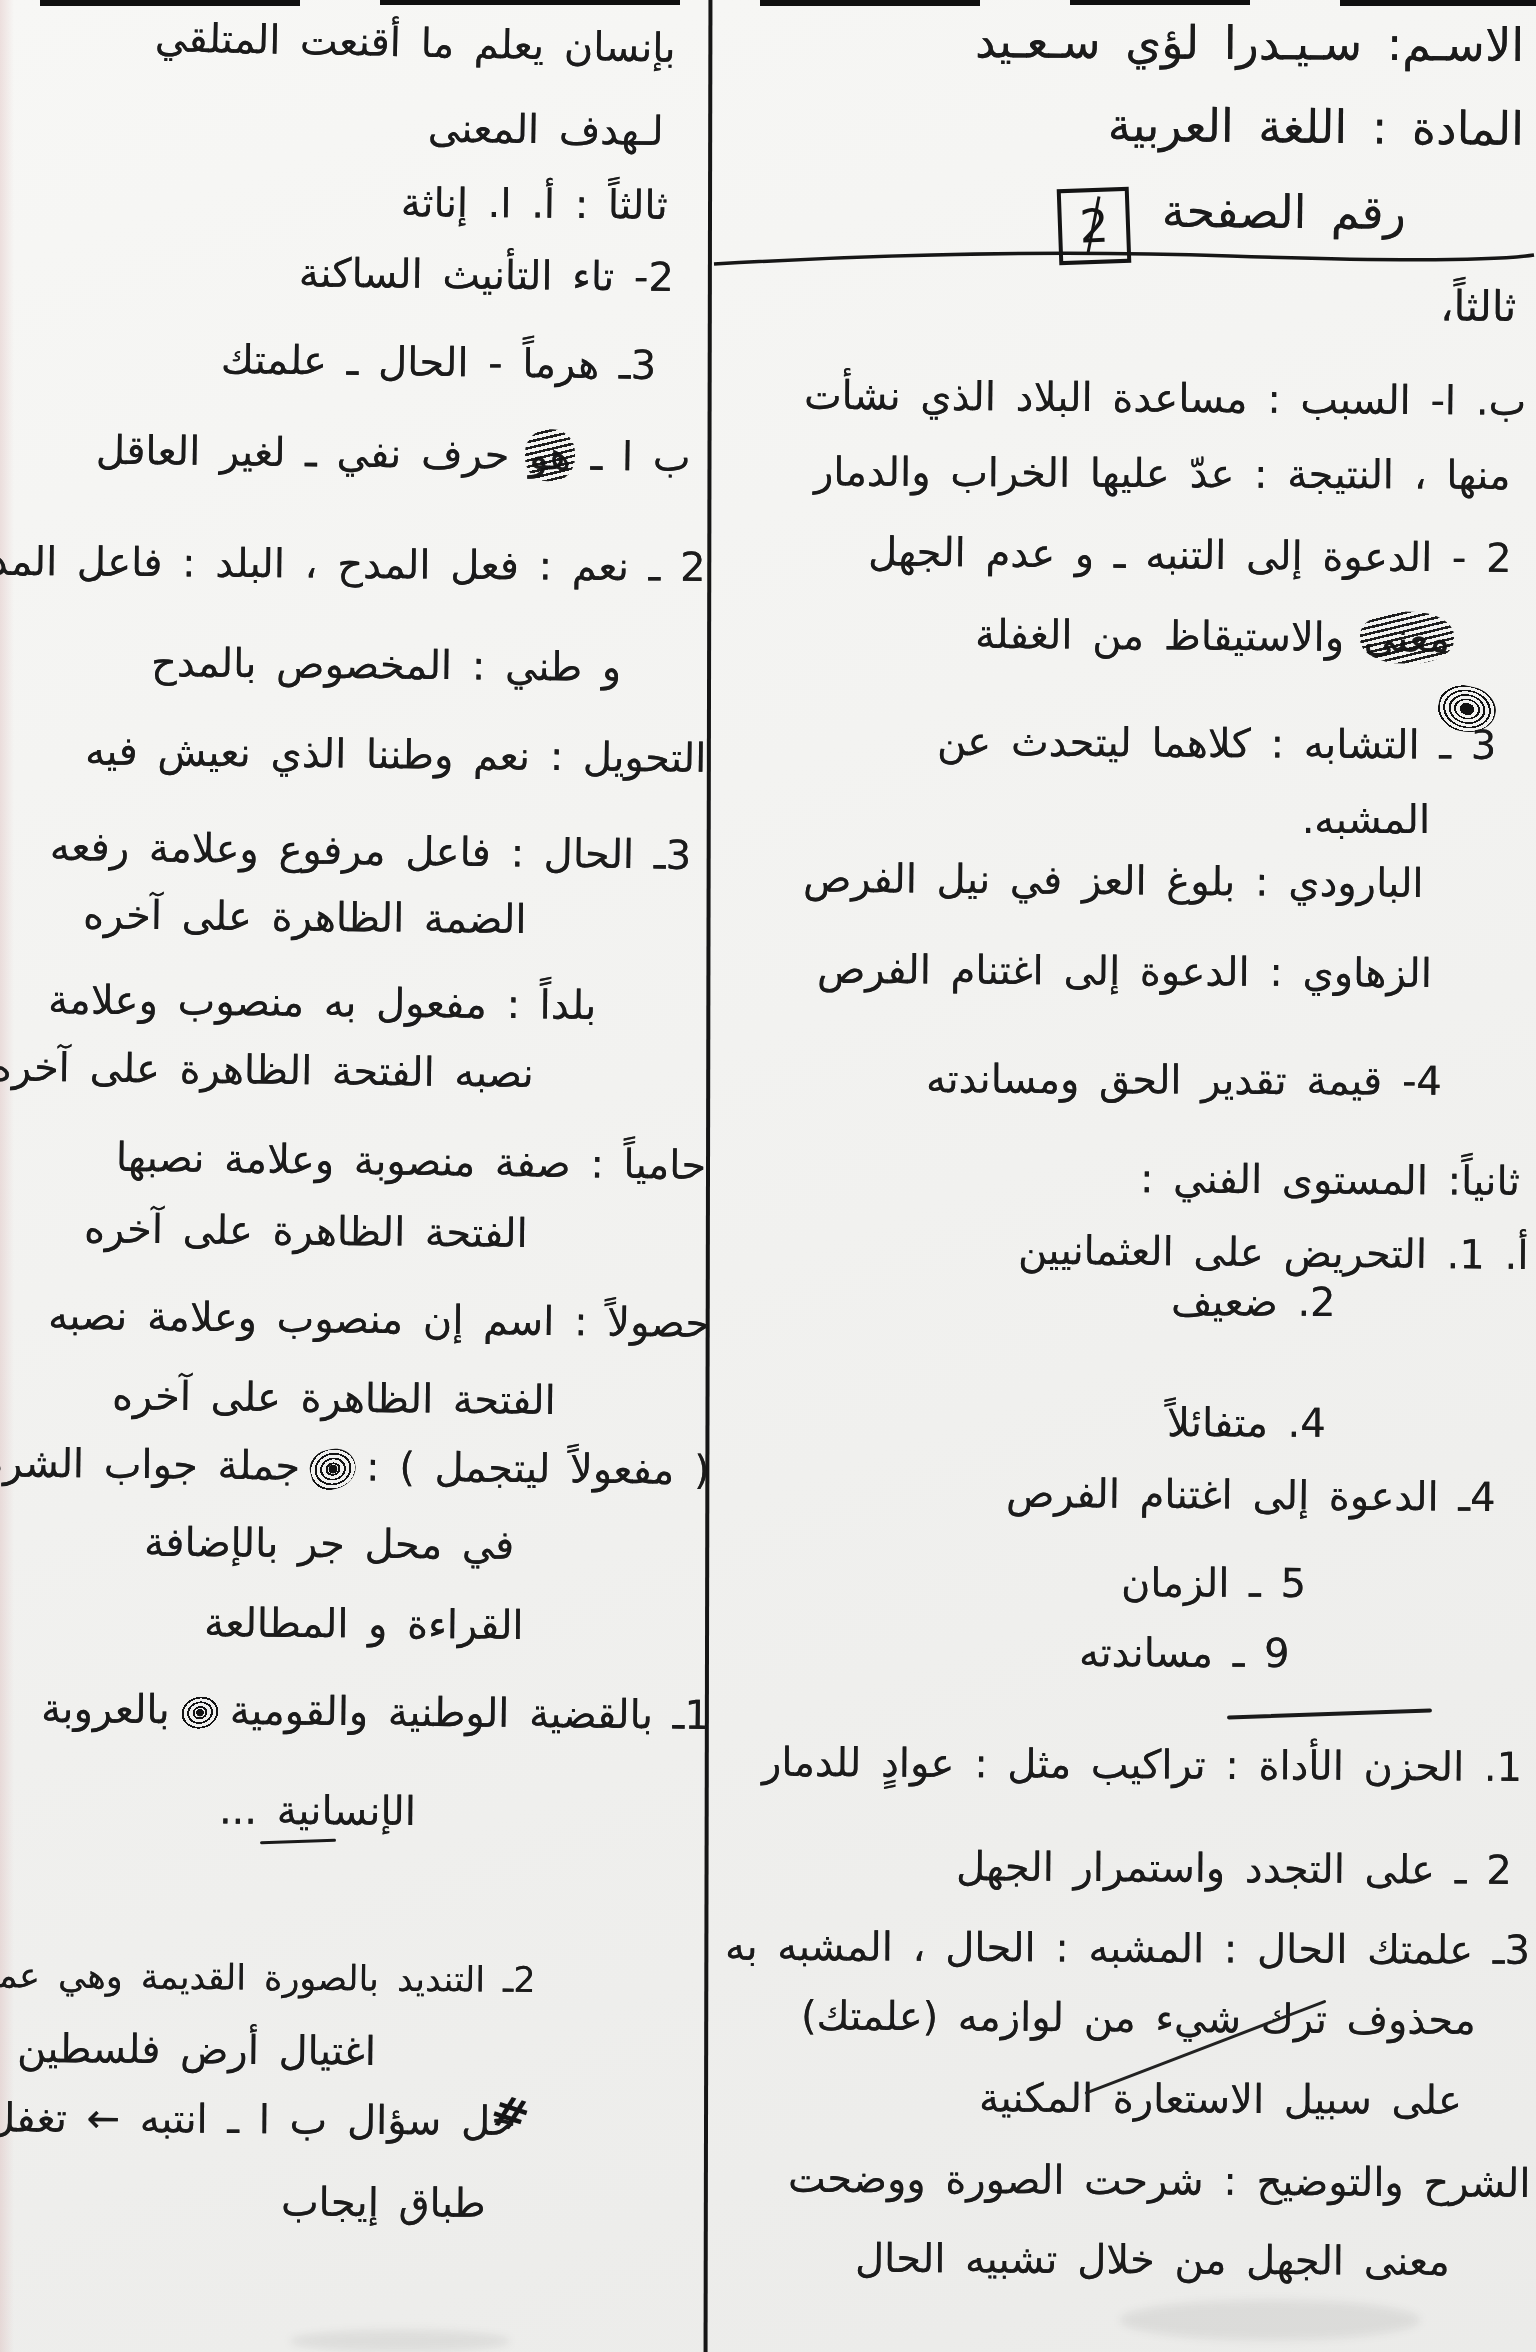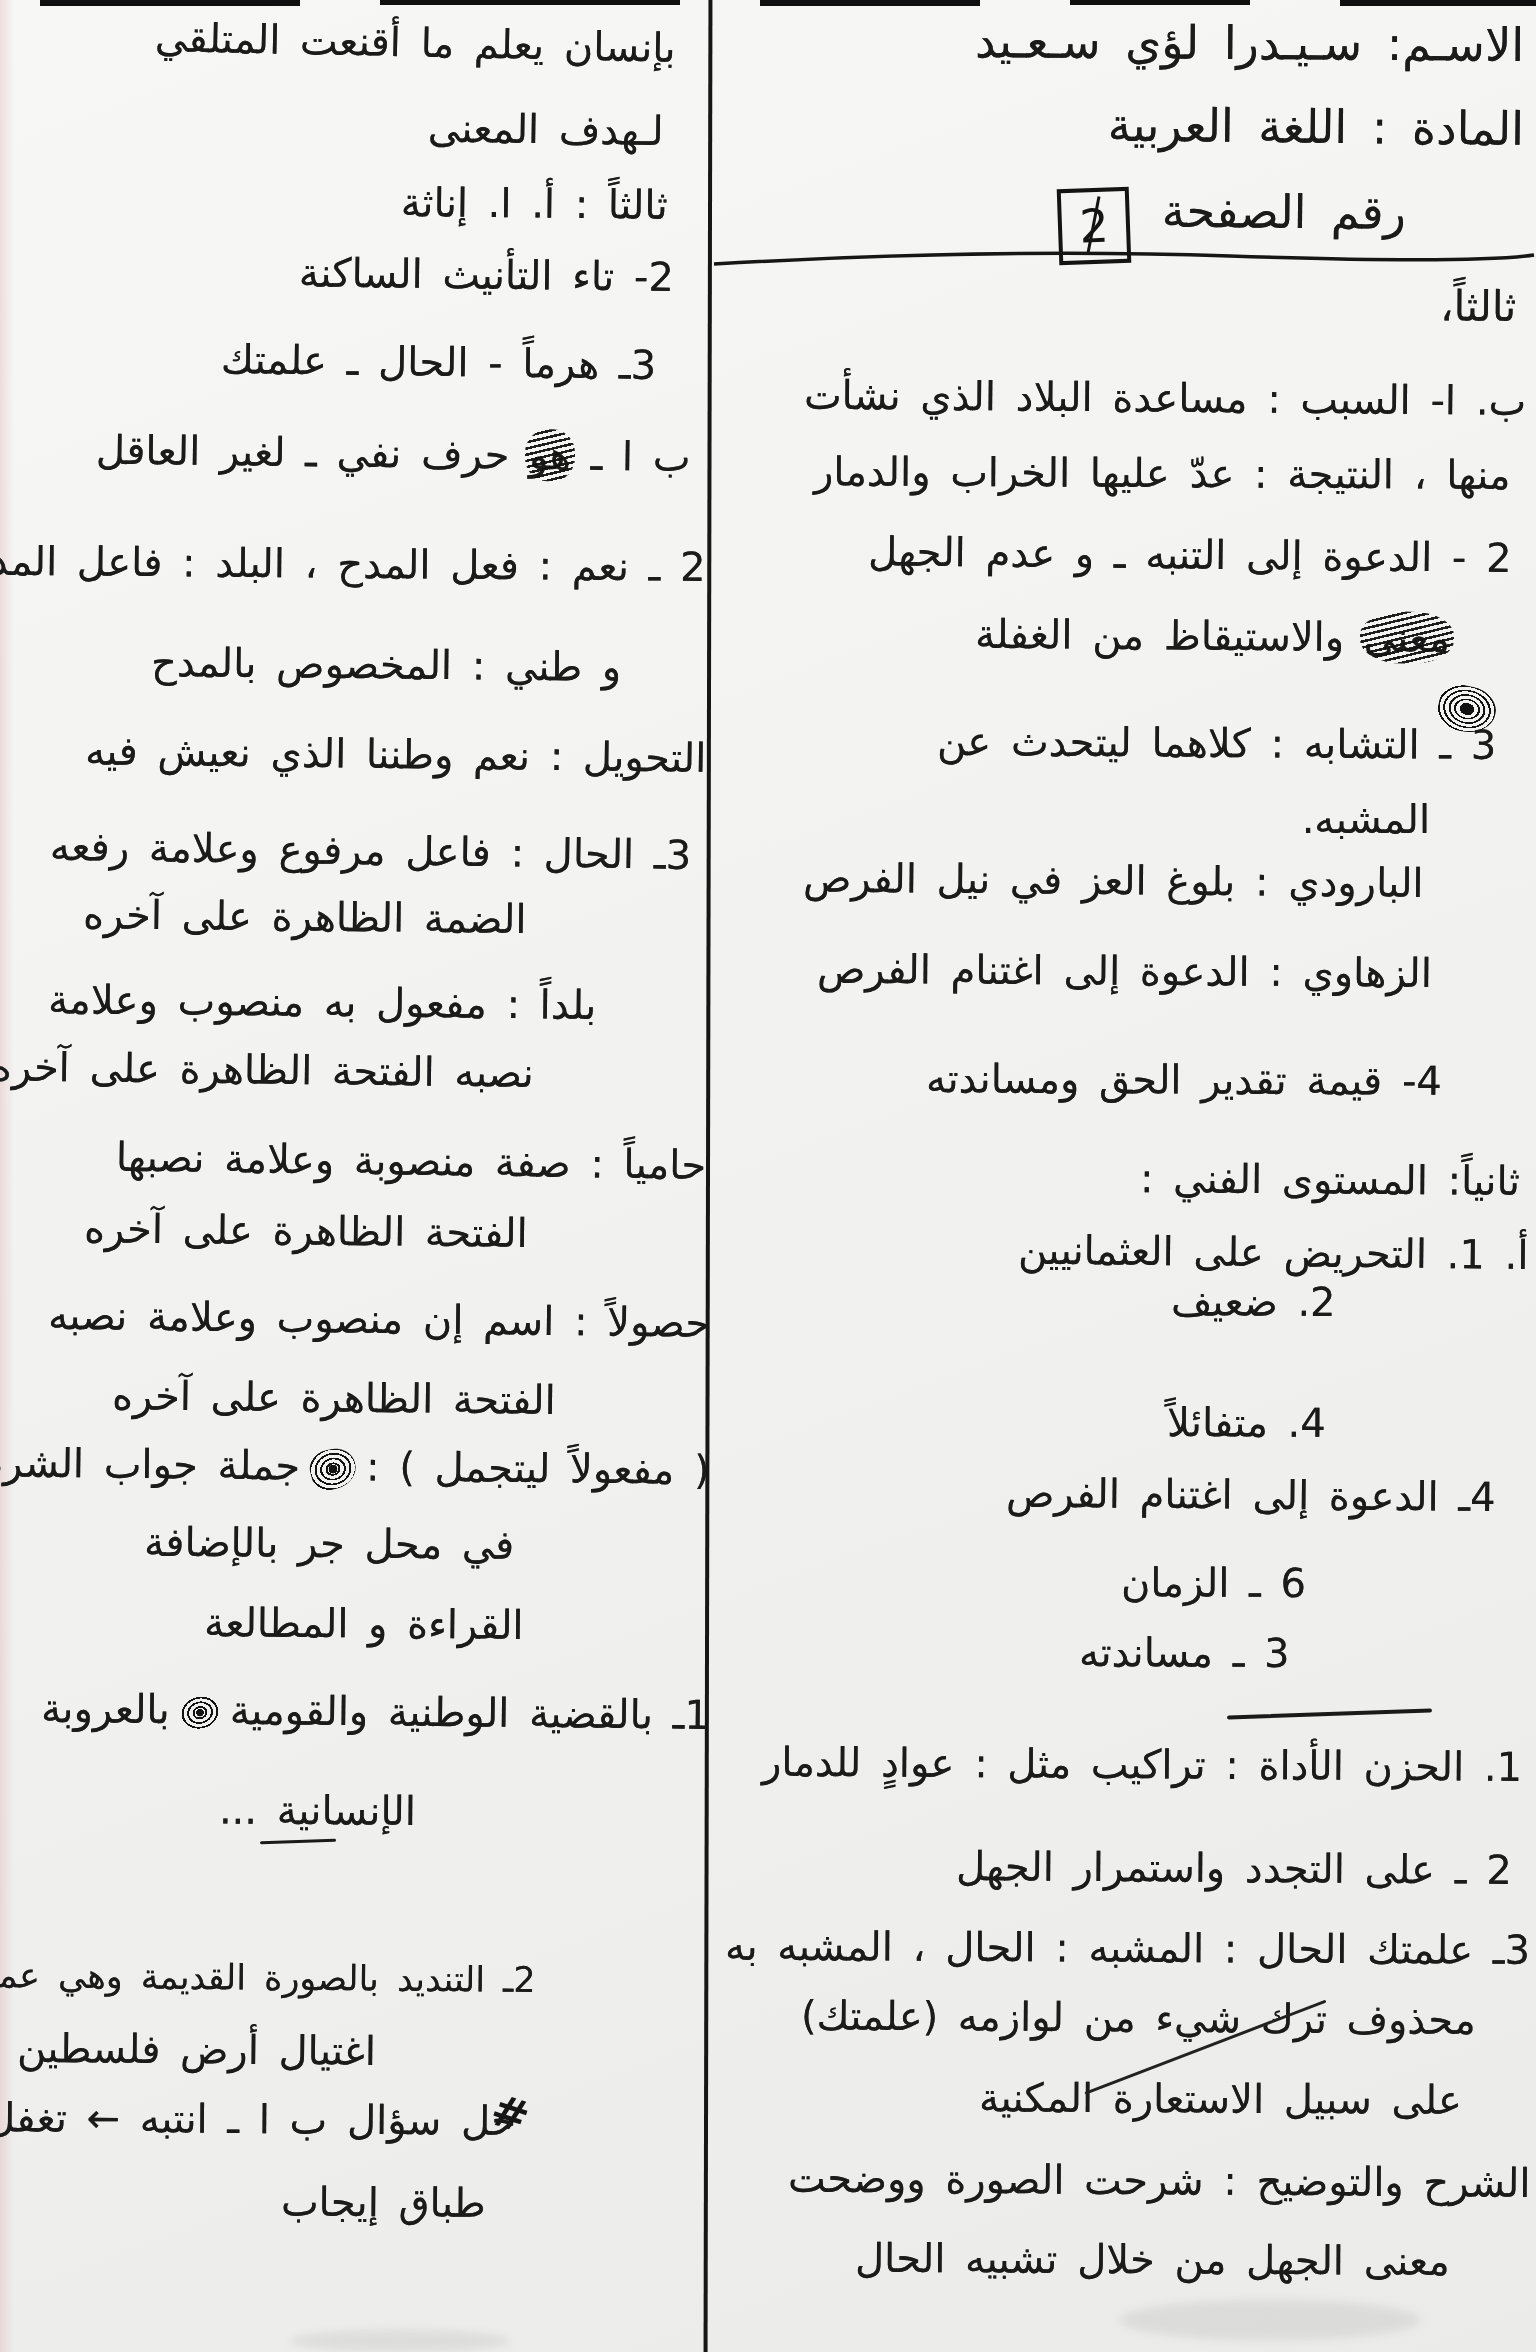--- a/index.html
+++ b/index.html
@@ -115,22 +115,22 @@
   <div class="line" style="top:722px;right:40px;--r:.4deg">3 ـ التشابه : كلاهما ليتحدث عن</div>
   <div class="line" style="top:796px;right:106px;--r:0deg">المشبه.</div>
   <div class="line" style="top:860px;right:112px;--r:.5deg">البارودي : بلوغ العز في نيل الفرص</div>
   <div class="line" style="top:950px;right:104px;--r:.4deg">الزهاوي : الدعوة إلى اغتنام الفرص</div>
   <div class="line" style="top:1058px;right:94px;--r:.3deg">4- قيمة تقدير الحق ومساندته</div>
   <div class="line" style="top:1158px;right:16px;--r:.4deg">ثانياً: المستوى الفني :</div>
   <div class="line" style="top:1232px;right:8px;--r:.6deg">أ. 1. التحريض على العثمانيين</div>
   <div class="line" style="top:1279px;right:200px;--r:.2deg">2.  ضعيف</div>
   <div class="line" style="top:1400px;right:210px;--r:.3deg">4. متفائلاً</div>
   <div class="line" style="top:1474px;right:40px;--r:.5deg">4ـ الدعوة إلى اغتنام الفرص</div>
-  <div class="line" style="top:1560px;right:230px;--r:.2deg">6 ـ الزمان</div>
-  <div class="line" style="top:1630px;right:246px;--r:.2deg">3 ـ  مساندته</div>
+  <div class="line" style="top:1560px;right:230px;--r:.2deg">5 ـ الزمان</div>
+  <div class="line" style="top:1630px;right:246px;--r:.2deg">9 ـ  مساندته</div>
   <div class="hline" style="top:1712px;right:104px;width:205px;height:4px;transform:rotate(-2deg)"></div>
   <div class="line" style="top:1744px;right:14px;--r:.4deg">1. الحزن    الأداة : تراكيب مثل : عوادٍ للدمار</div>
   <div class="line" style="top:1847px;right:24px;--r:.4deg">2 ـ  على التجدد واستمرار الجهل</div>
   <div class="line" style="top:1927px;right:6px;--r:.3deg">3ـ علمتك الحال : المشبه : الحال ، المشبه به</div>
   <div class="line" style="top:1997px;right:60px;--r:.4deg">محذوف   ترك شيء من لوازمه (علمتك)</div>
   <div class="line" style="top:2077px;right:74px;--r:.3deg">على سبيل الاستعارة المكنية</div>
   <div class="diag" style="top:2092px;left:1085px;width:258px;transform:rotate(-21deg)"></div>
   <div class="line" style="top:2160px;right:6px;--r:.4deg">الشرح والتوضيح : شرحت الصورة ووضحت</div>
   <div class="line" style="top:2238px;right:86px;--r:.3deg">معنى الجهل من خلال تشبيه الحال</div>
 

